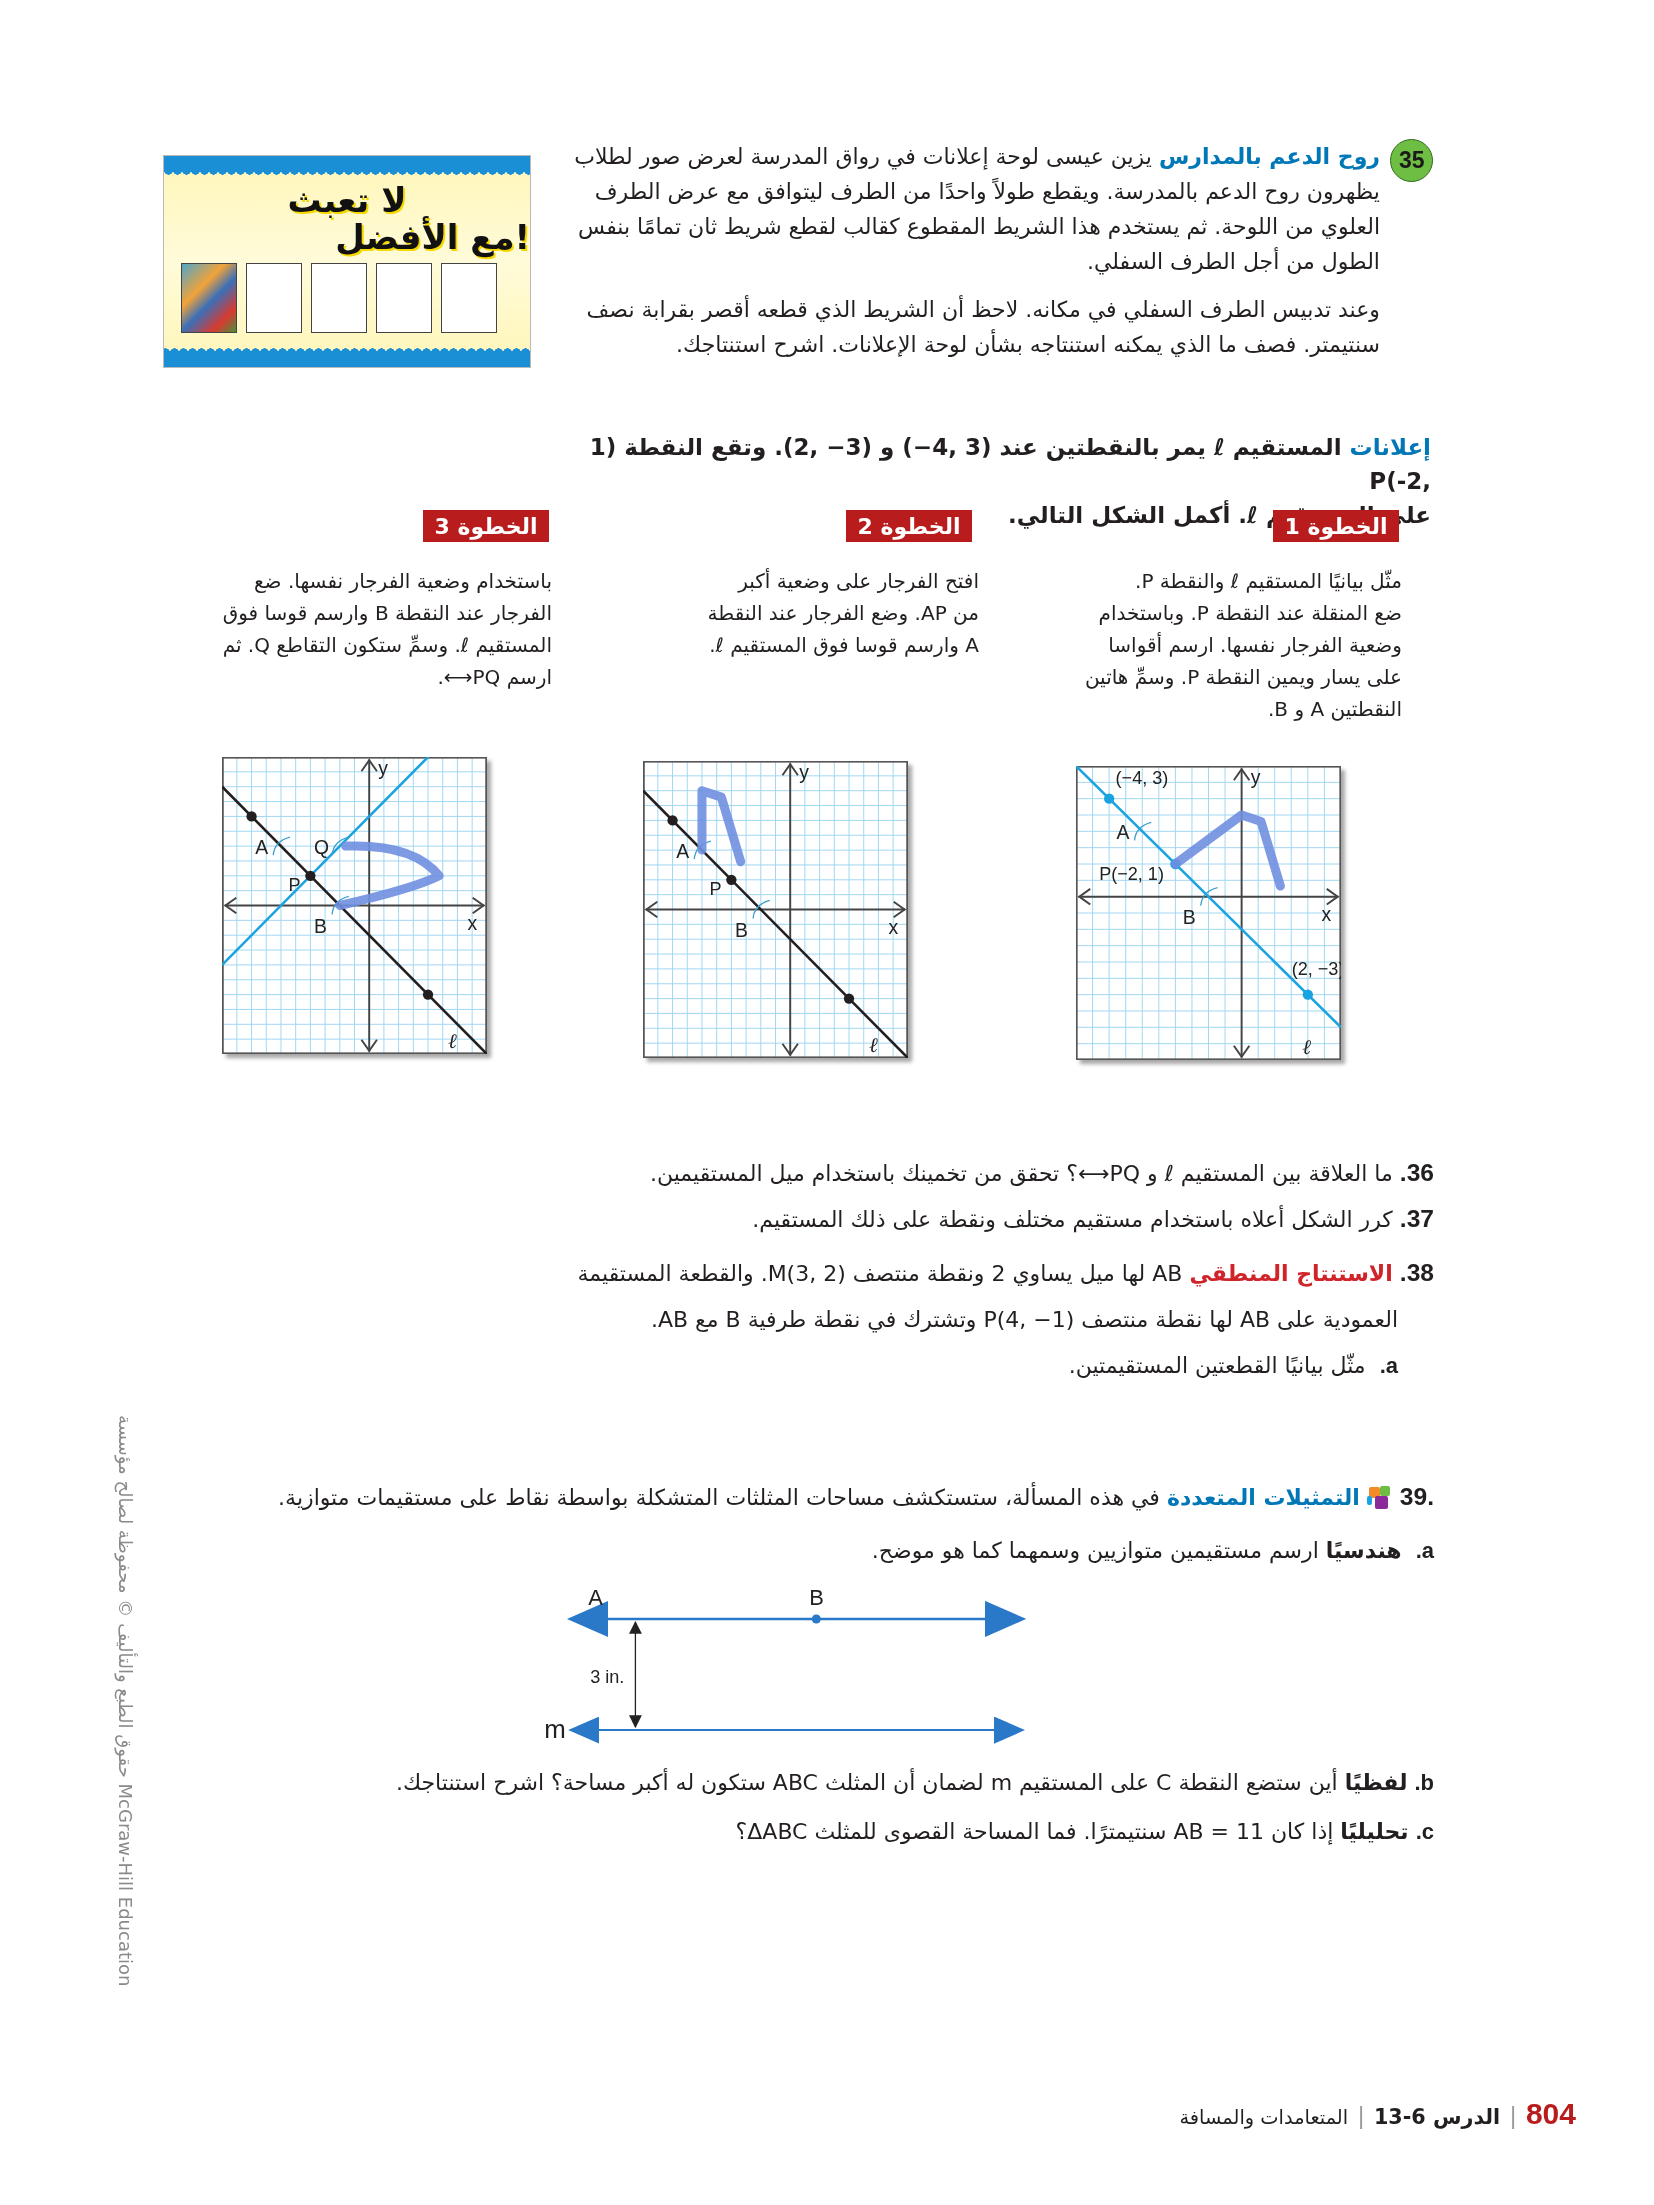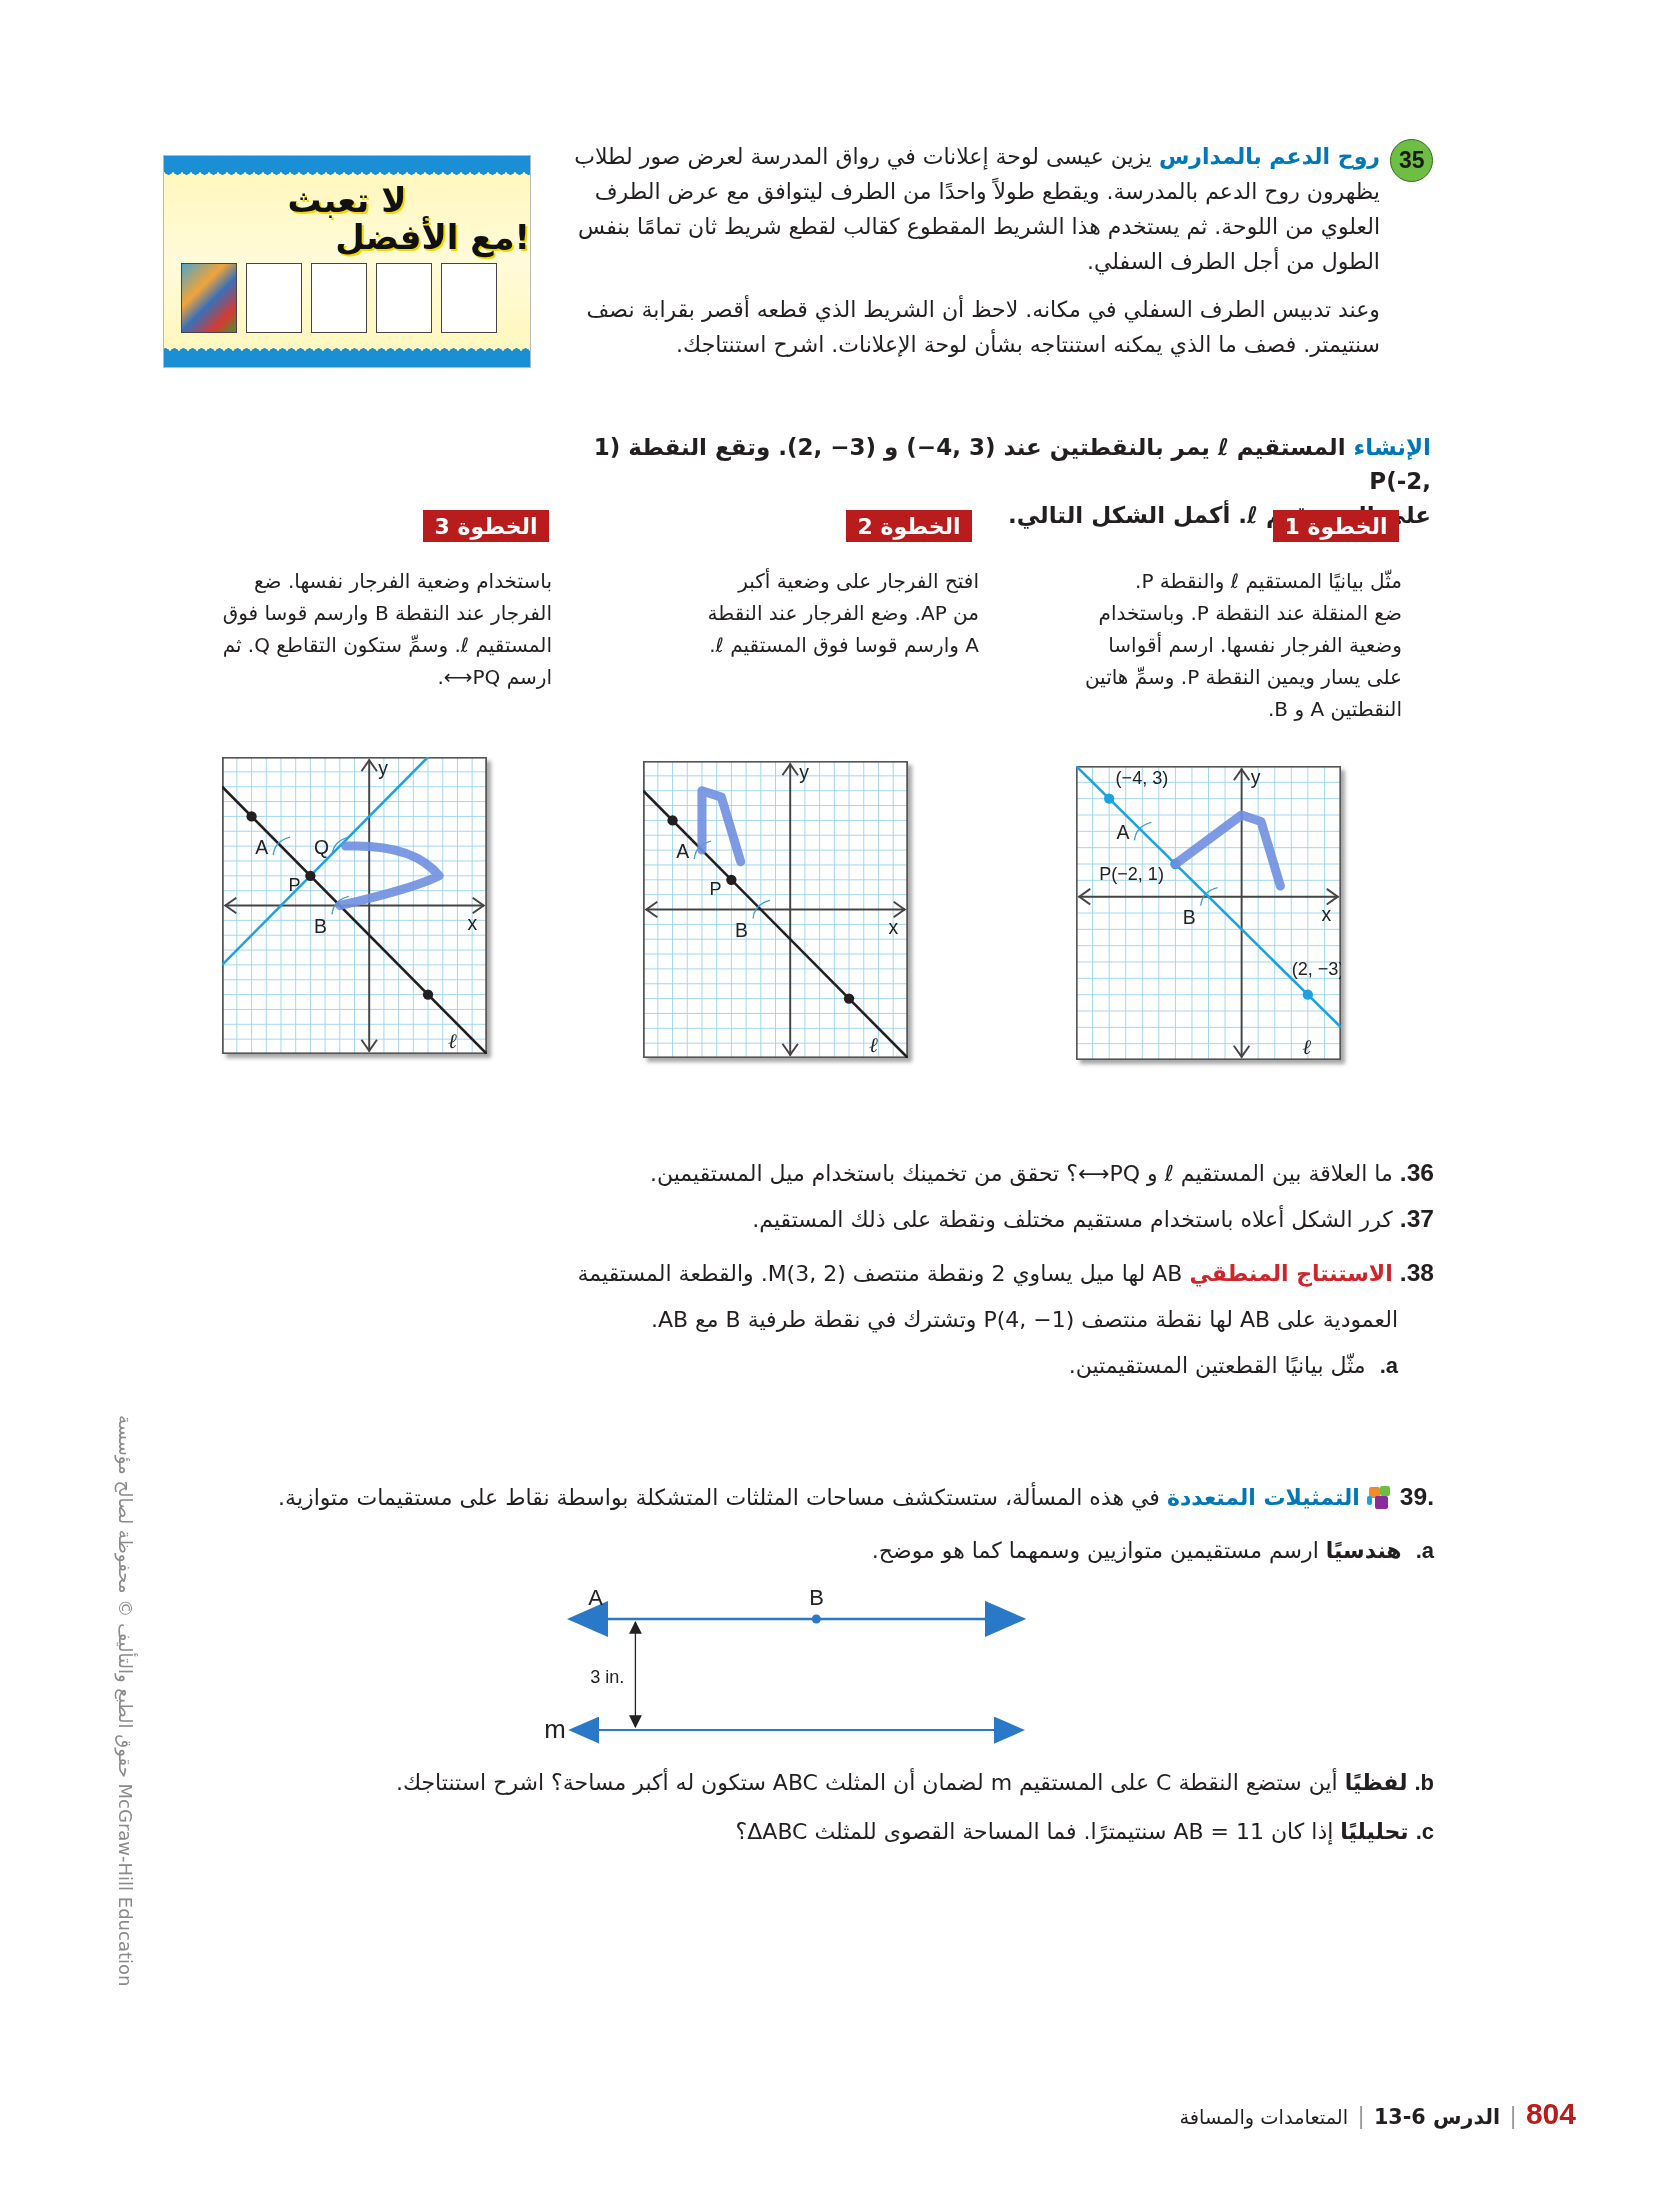--- a/index.html
+++ b/index.html
@@ -87,21 +87,21 @@
     <div class="frame"></div>
     <div class="frame"></div>
     <div class="frame"></div>
   </div>
   <div class="scallop bot"></div>
   <div class="band bot"></div>
 </div>
 
 <div id="constr" class="abs rtl">
   <div>
-    <span style="color:#0077b6;">الإنشاء</span>
+    <span style="color:#0077b6;">إعلانات</span>
     <span>المستقيم ℓ يمر بالنقطتين عند (3 ,4−) و (3− ,2). وتقع النقطة (1 ,2-)P</span>
   </div>
   <div>على المستقيم ℓ. أكمل الشكل التالي.</div>
 </div>
 
 <div class="step-badge" style="left:1273px; top:510px;">الخطوة 1</div>
 <div class="step-badge" style="left:846px; top:510px;">الخطوة 2</div>
 <div class="step-badge" style="left:423px; top:510px;">الخطوة 3</div>
 
 <div class="step-text rtl" style="left:1008px; top:565px; width:394px;">

